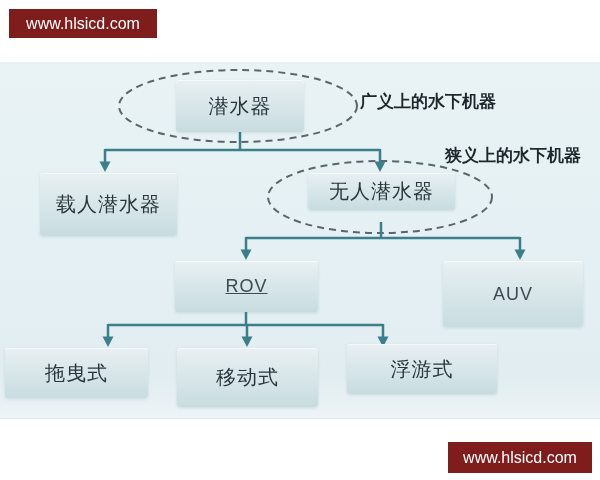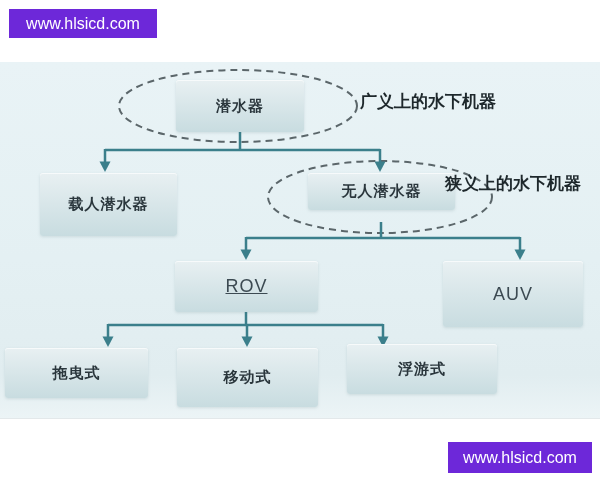--- a/index.html
+++ b/index.html
@@ -20,43 +20,43 @@
   .conn path{stroke:#3b7f8b;stroke-width:2.5;fill:none;}
   .conn path.head{fill:#3b7f8b;stroke:none;}
   .node{
     position:absolute;
     display:flex;align-items:center;justify-content:center;
     background:linear-gradient(180deg,#e8f0f2 0%,#dcе8еb 40%,#c8dce0 100%);
     background:linear-gradient(180deg,#e8f0f2 0%,#c8dce0 100%);
     border-radius:3px;
     box-shadow:inset 0 1px 0 rgba(255,255,255,.65), 0 1px 3px rgba(90,120,130,.18);
     color:#2a363c;
-    font-weight:bold;font-size:15px;
+    font-weight:normal;font-size:20px;
     letter-spacing:1px;
   }
   .node.latin{font-weight:normal;font-size:18px;color:#3c4a52;letter-spacing:1px;}
   .n1{left:176px;top:80px;width:128px;height:52px;}
   .n2{left:40px;top:173px;width:137px;height:63px;}
   .n3{left:308px;top:173px;width:147px;height:37px;}
   .n4{left:175px;top:261px;width:143px;height:51px;text-decoration:underline;}
   .n5{left:443px;top:261px;width:140px;height:66px;}
   .n6{left:5px;top:348px;width:143px;height:50px;}
   .n7{left:177px;top:348px;width:141px;height:59px;}
   .n8{left:347px;top:336px;width:150px;height:50px;margin-top:8px;}
   .annot{
     position:absolute;
     font-size:17px;font-weight:bold;color:#1e282c;
     white-space:nowrap;
   }
   .a1{left:360px;top:90px;font-family:Liberation Mono, monospace;}
-  .a2{left:445px;top:144px;margin-top:28px;}
+  .a2{left:445px;top:144px;}
   .wm{
     position:absolute;
     display:flex;align-items:center;justify-content:center;
-    background:#6d28d9;color:#ffffff;
+    background:#7f1d1d;color:#ffffff;
     font-size:16px;white-space:nowrap;text-align:right;
   }
   .wm-top{left:9px;top:9px;width:148px;height:29px;}
   .wm-bottom{left:448px;top:442px;width:144px;height:31px;}
 </style>
 </head>
 <body>
 
 <div class="stage">
 

